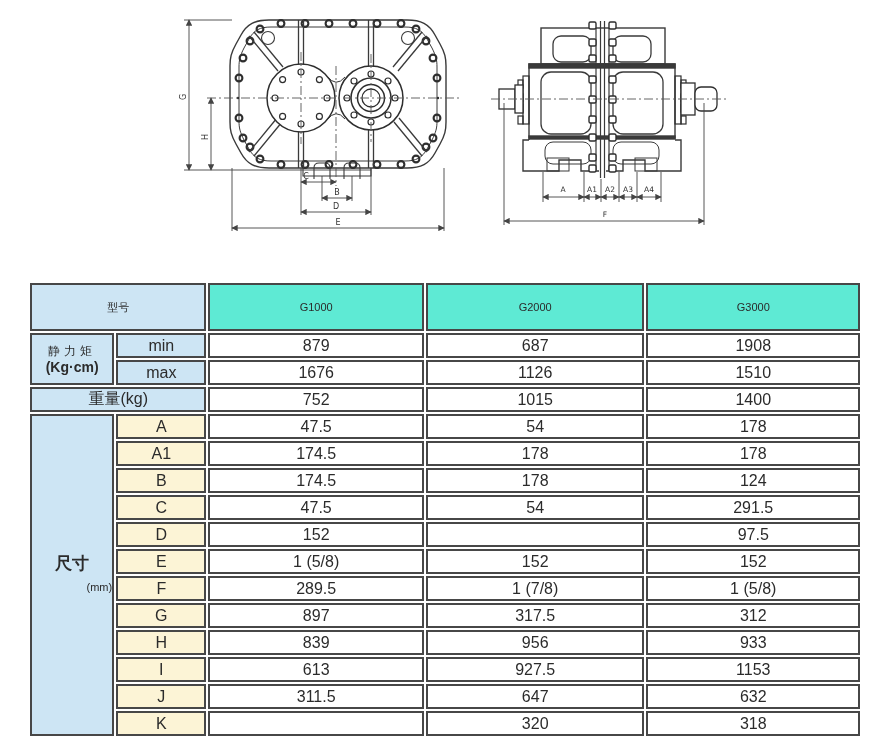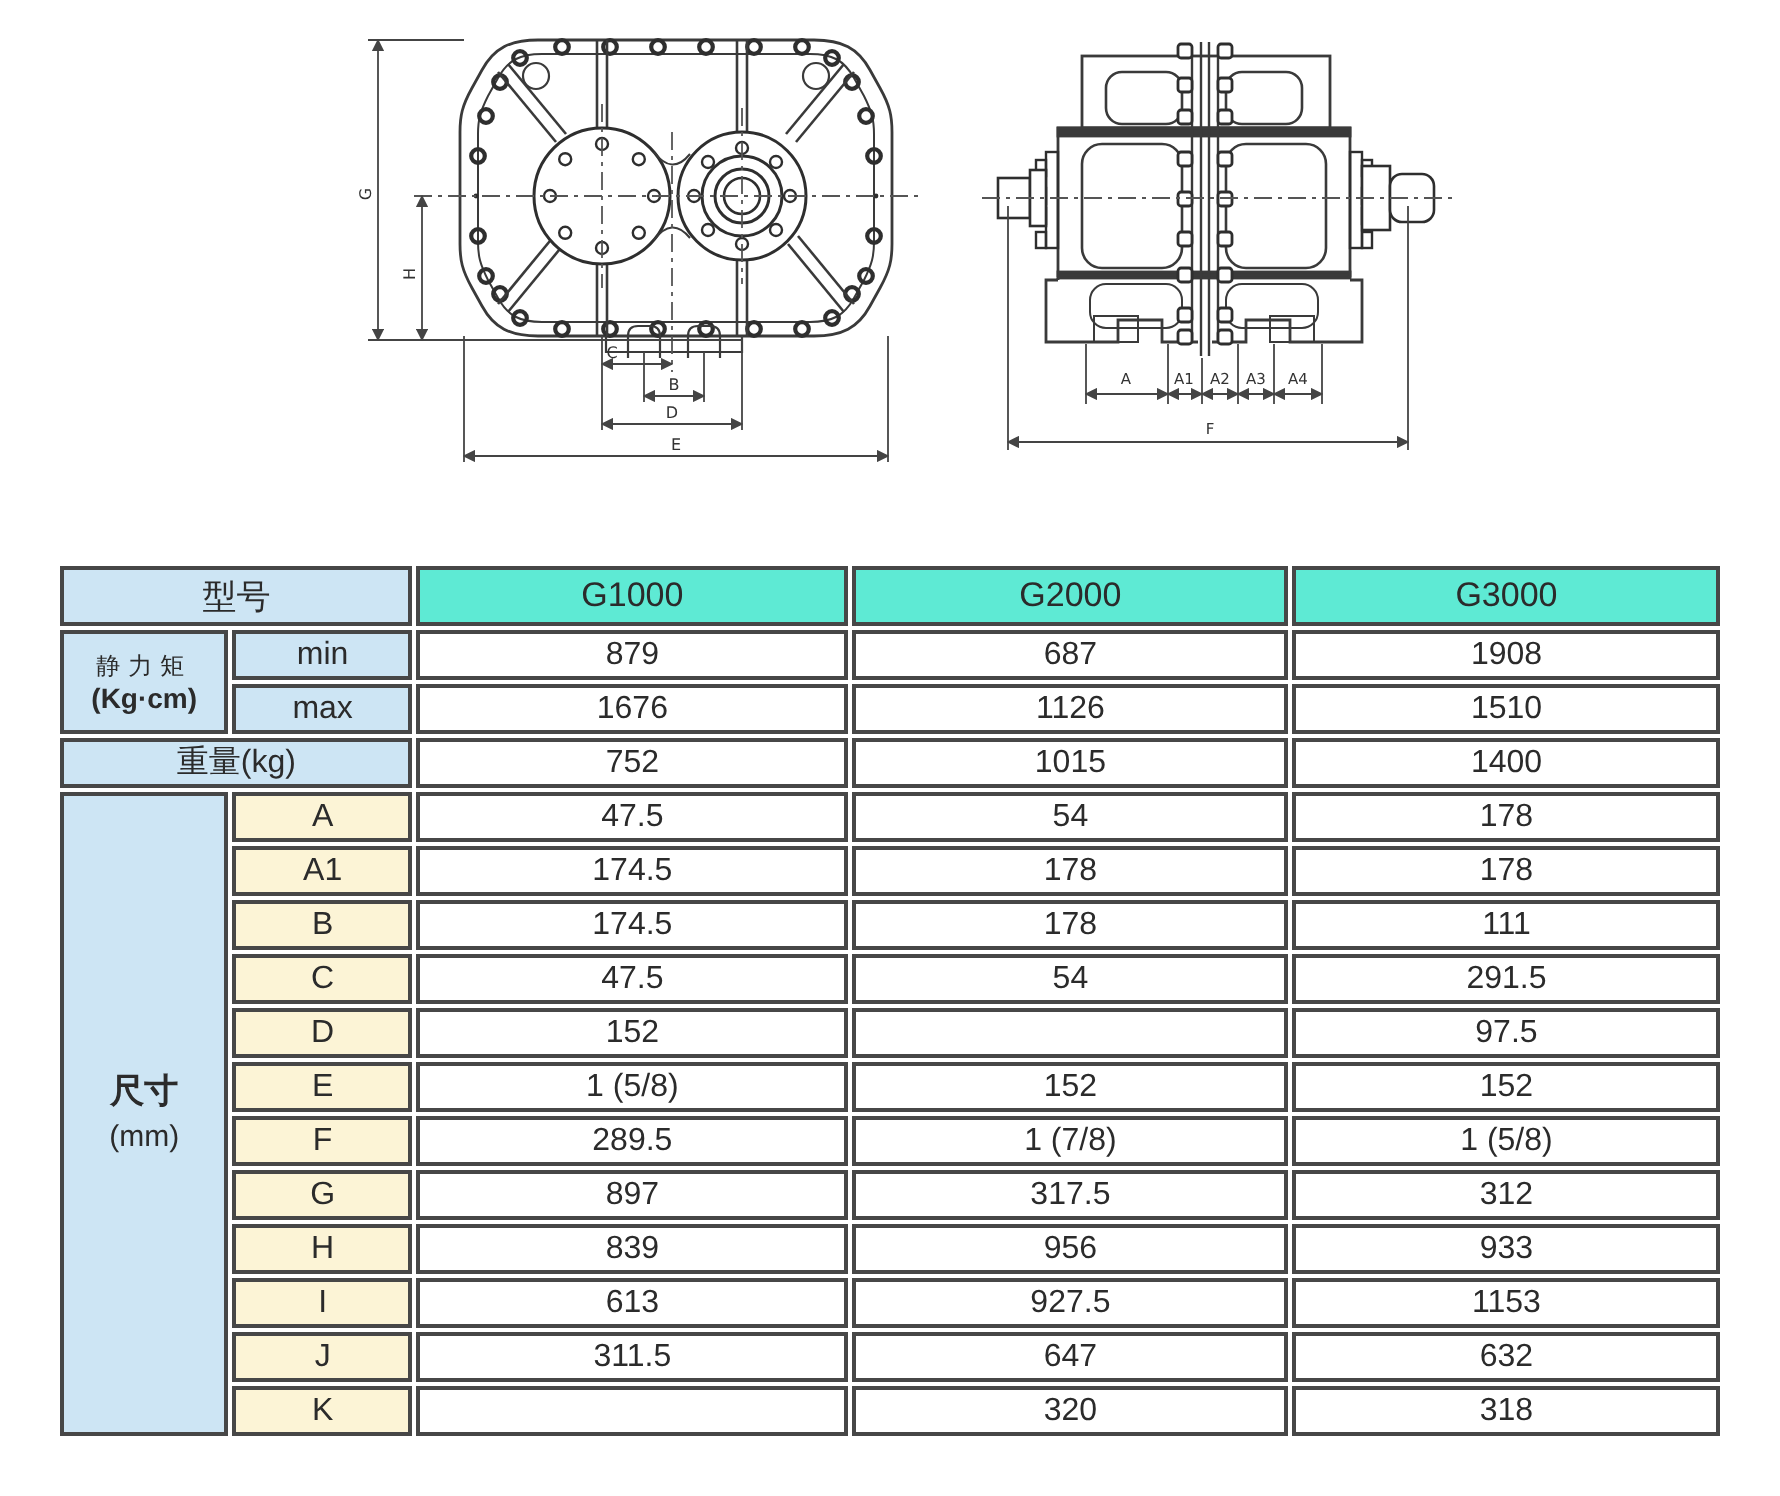--- a/index.html
+++ b/index.html
@@ -5,31 +5,31 @@
   html,body{margin:0;padding:0;background:#fff;}
   #canvas{position:relative;width:890px;height:748px;background:#ffffff;overflow:hidden;
           font-family:"Liberation Sans","DejaVu Sans",sans-serif;}
   svg text{font-family:"DejaVu Sans","Liberation Sans",sans-serif;}
   .drawing{position:absolute;}
   
   table.spec{position:absolute;left:28px;top:281px;border-collapse:separate;border-spacing:2px;
              table-layout:fixed;width:834px;background:#fff;}
   table.spec th,table.spec td{border:2px solid #474747;box-sizing:border-box;text-align:center;
              vertical-align:middle;font-weight:normal;color:#2b2b2b;padding:0;overflow:hidden;}
-  tr.hdr th{height:30px;font-size:17px;}
+  tr.hdr th{height:48px;font-size:11px;}
   tr.row th,tr.row td{height:25px;font-size:16px;}
   .blue{background:#cde5f4;}
   .pink{background:#5eead4;}
   .cream{background:#fcf4d6;}
   .torque-label{font-size:12px;letter-spacing:4px;line-height:17px;}
   .torque-unit{font-size:14px;letter-spacing:0;line-height:15px;font-weight:bold;}
   .minmax{font-size:16px;}
   .weight-cell{font-size:15px;}
   .dim-head-label{font-size:17px;line-height:24px;font-weight:bold;}
-  .dim-head-unit{font-size:15px;line-height:22px;}
+  .dim-head-unit{font-size:11px;line-height:22px;text-align:right;}
   .dimname{font-size:16px;}
   .val{font-size:16px;}
 </style>
 </head>
 <body>
 
 <div id="canvas">
 
   <svg class="drawing" style="left:158px;top:8px" width="302" height="240" viewBox="0 0 300 240">
     <defs>
@@ -303,21 +303,21 @@
     <tr class="row">
       <th class="cream dimname">A1</th>
       <td class="val">174.5</td>
       <td class="val">178</td>
       <td class="val">178</td>
     </tr>
     <tr class="row">
       <th class="cream dimname">B</th>
       <td class="val">174.5</td>
       <td class="val">178</td>
-      <td class="val">111</td>
+      <td class="val">124</td>
     </tr>
     <tr class="row">
       <th class="cream dimname">C</th>
       <td class="val">47.5</td>
       <td class="val">54</td>
       <td class="val">291.5</td>
     </tr>
     <tr class="row">
       <th class="cream dimname">D</th>
       <td class="val">152</td>

